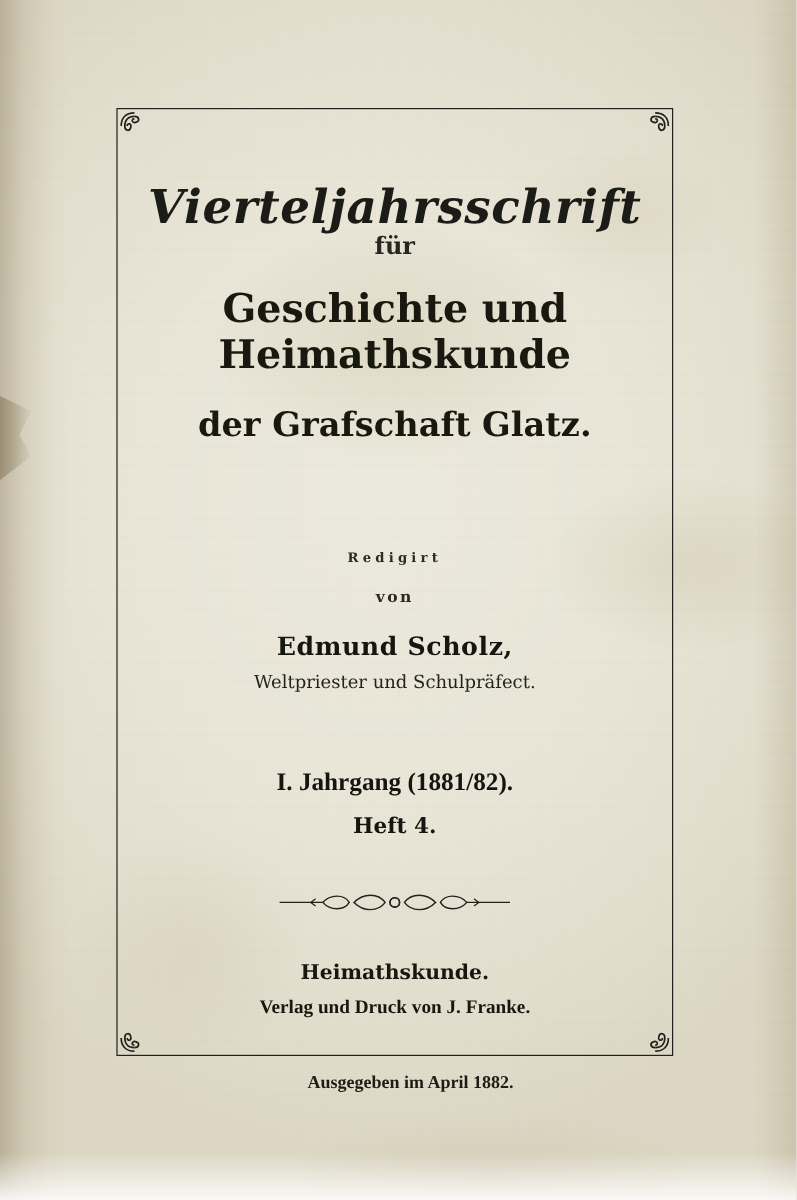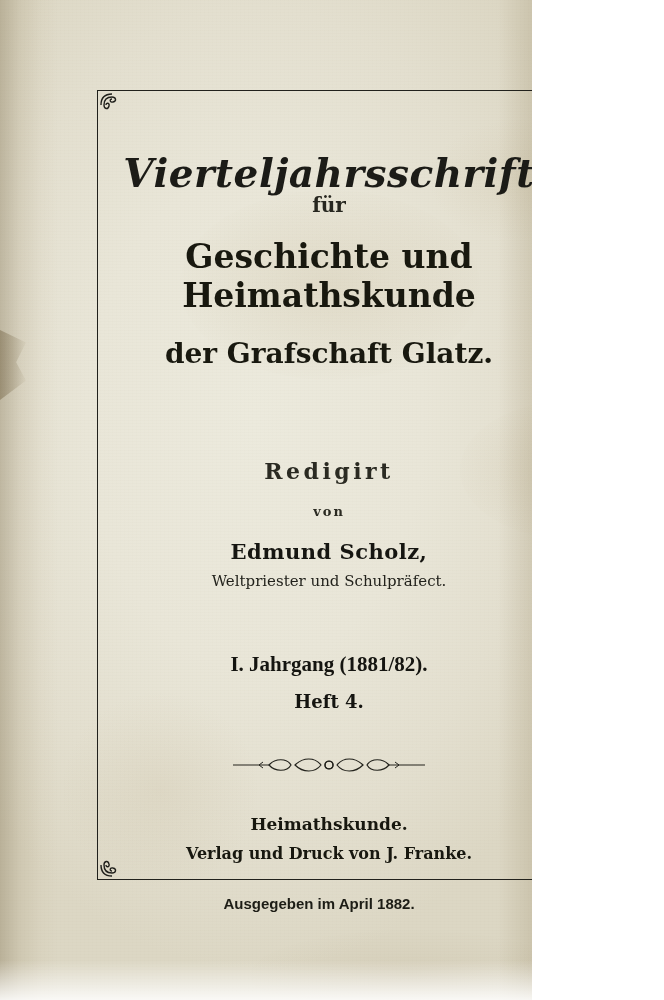--- a/index.html
+++ b/index.html
@@ -10,21 +10,21 @@
   body {
     width: 664px;
     height: 1000px;
     overflow: hidden;
     font-family: "DejaVu Serif", serif;
   }
 
   
   #page {
     position: relative;
-    width: 532px;
+    width: 664px;
     height: 1000px;
     background:
       radial-gradient(ellipse 70% 55% at 48% 42%, #eceadd 0%, #e9e6d8 45%, #e3dfcf 75%, #dcd7c4 100%);
     overflow: hidden;
   }
 
   
   .stain {
     position: absolute;
     border-radius: 50%;
@@ -133,21 +133,21 @@
   }
   #title-sub2 {
     margin-top: 22px;
     font-size: 28px;
     font-weight: bold;
     color: #18180f;
   }
 
   #redigirt {
     margin-top: 88px;
-    font-size: 22px;
+    font-size: 11px;
     font-weight: bold;
     letter-spacing: 3.5px;
     color: #2a2a22;
   }
   #von {
     margin-top: 20px;
     font-size: 13px;
     font-weight: bold;
     letter-spacing: 2px;
     color: #2a2a22;
@@ -194,32 +194,33 @@
     margin-top: 38px;
     font-size: 17px;
     font-weight: bold;
     color: #17170f;
   }
   #publisher {
     margin-top: 10px;
     font-size: 16px;
     font-weight: bold;
     color: #17170f;
+    font-family: Liberation Serif, serif;
   }
 
   #issued {
     position: absolute;
-    left: 87px;
+    left: 110px;
     top: 895px;
     width: 464px;
     text-align: center;
     font-size: 15px;
     font-weight: bold;
     color: #1c1c15;
-    font-family: Liberation Sans, sans-serif;
+    font-family: Liberation Serif, serif;
   }
 
   
   #grain {
     position: absolute;
     inset: 0;
     pointer-events: none;
     opacity: 0.28;
     background-image:
       repeating-linear-gradient(0deg, rgba(120,105,75,0.05) 0px, rgba(120,105,75,0.05) 1px, rgba(255,255,255,0) 1px, rgba(255,255,255,0) 3px),

